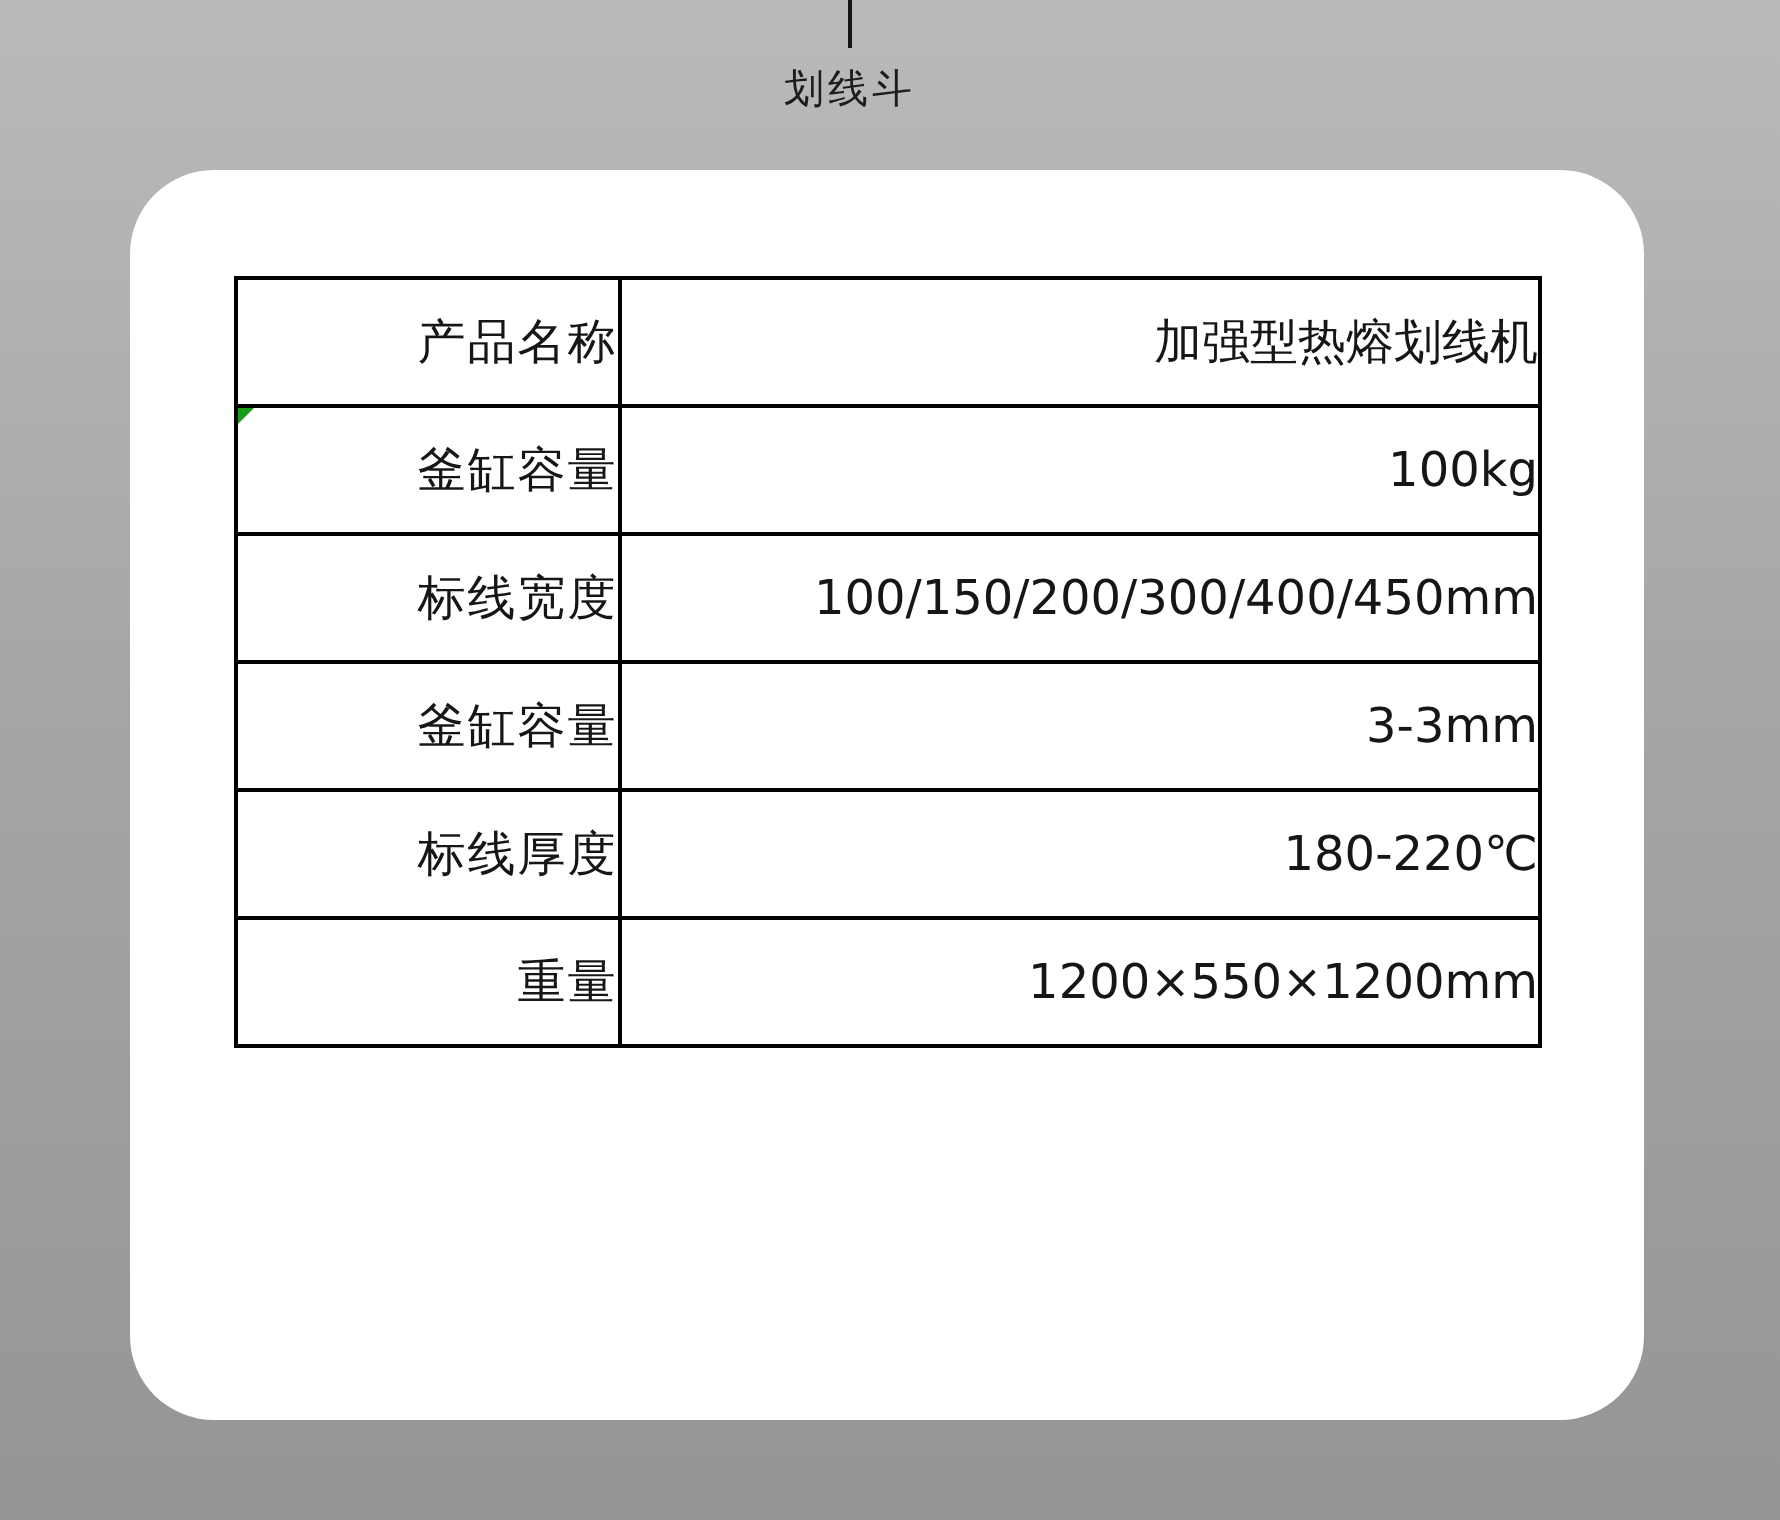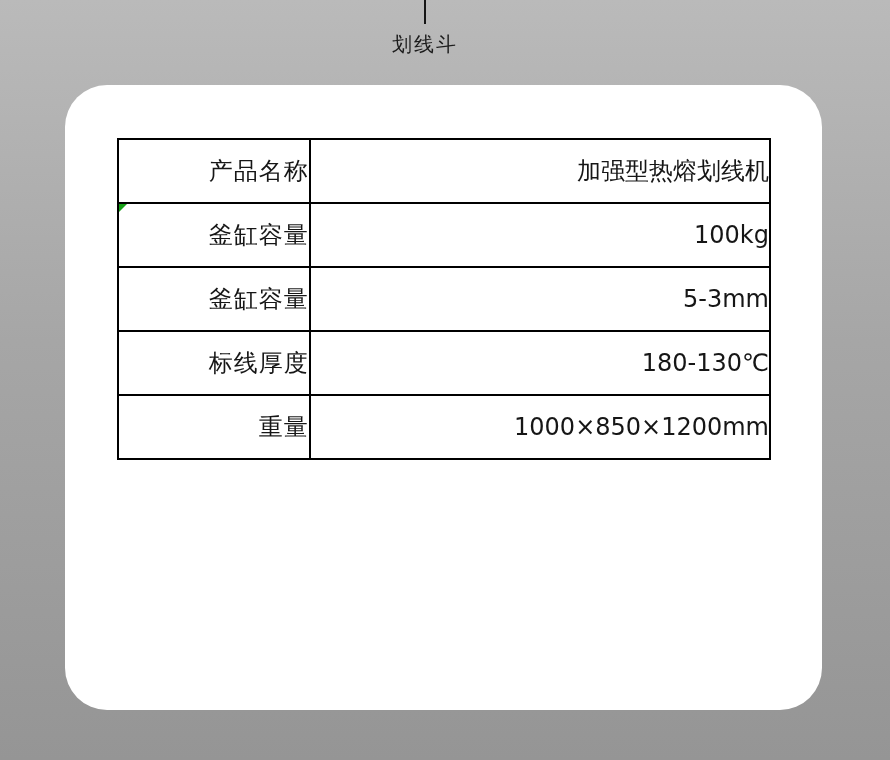--- a/index.html
+++ b/index.html
@@ -93,28 +93,32 @@
       <tbody>
         <tr>
           <td class="label-cell"><span>产品名称</span></td>
           <td class="value-cell"><span>加强型热熔划线机</span></td>
         </tr>
         <tr>
           <td class="label-cell"><span class="corner-marker"></span><span>釜缸容量</span></td>
           <td class="value-cell"><span>100kg</span></td>
         </tr>
         <tr>
+          <td class="label-cell"><span>标线宽度</span></td>
+          <td class="value-cell"><span>100/150/200/300/400/450mm</span></td>
+        </tr>
+        <tr>
           <td class="label-cell"><span>釜缸容量</span></td>
-          <td class="value-cell"><span>5-3mm</span></td>
+          <td class="value-cell"><span>3-3mm</span></td>
         </tr>
         <tr>
           <td class="label-cell"><span>标线厚度</span></td>
-          <td class="value-cell"><span>180-130℃</span></td>
+          <td class="value-cell"><span>180-220℃</span></td>
         </tr>
         <tr>
           <td class="label-cell"><span>重量</span></td>
-          <td class="value-cell"><span>1000×850×1200mm</span></td>
+          <td class="value-cell"><span>1200×550×1200mm</span></td>
         </tr>
       </tbody>
     </table>
   </div>
 
 </div>
 
 </body></html>

